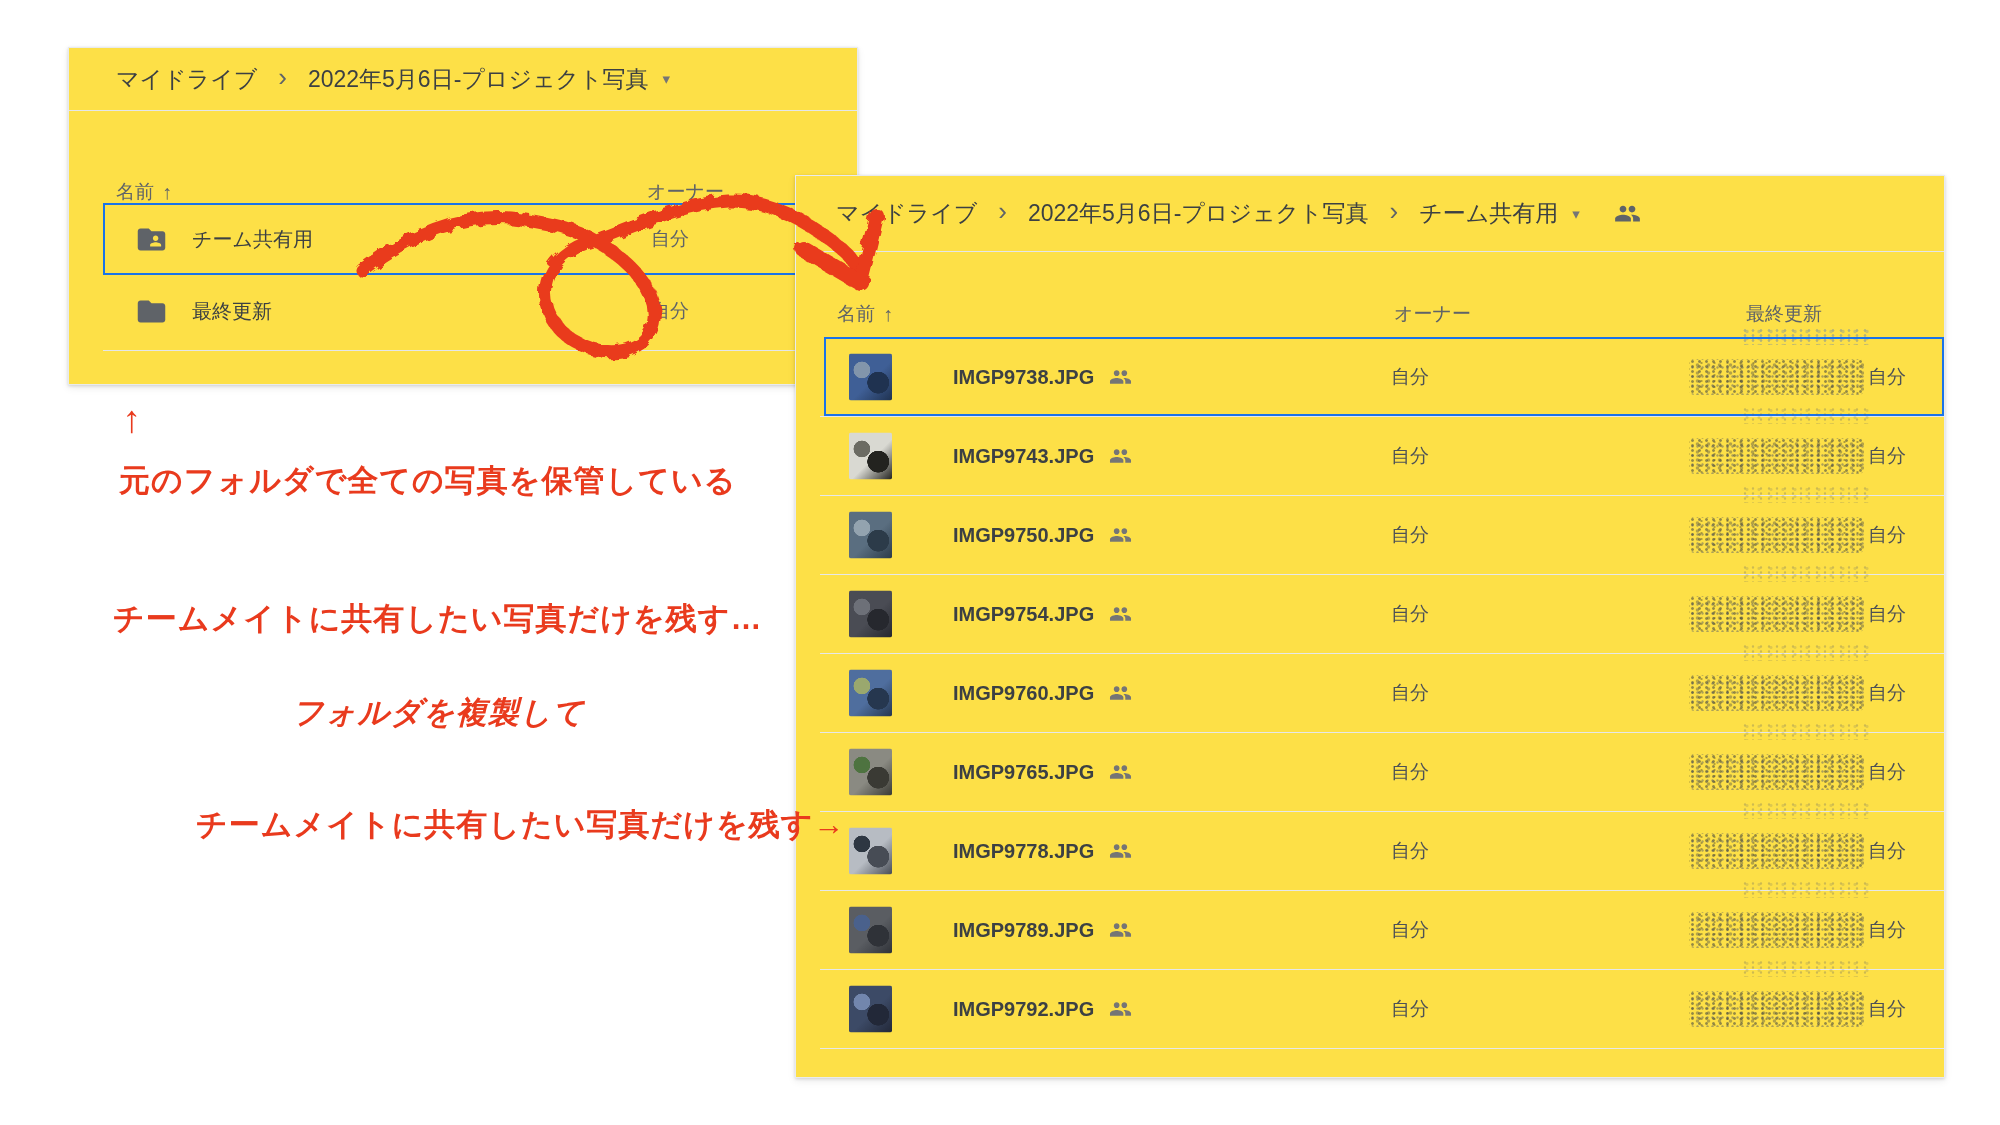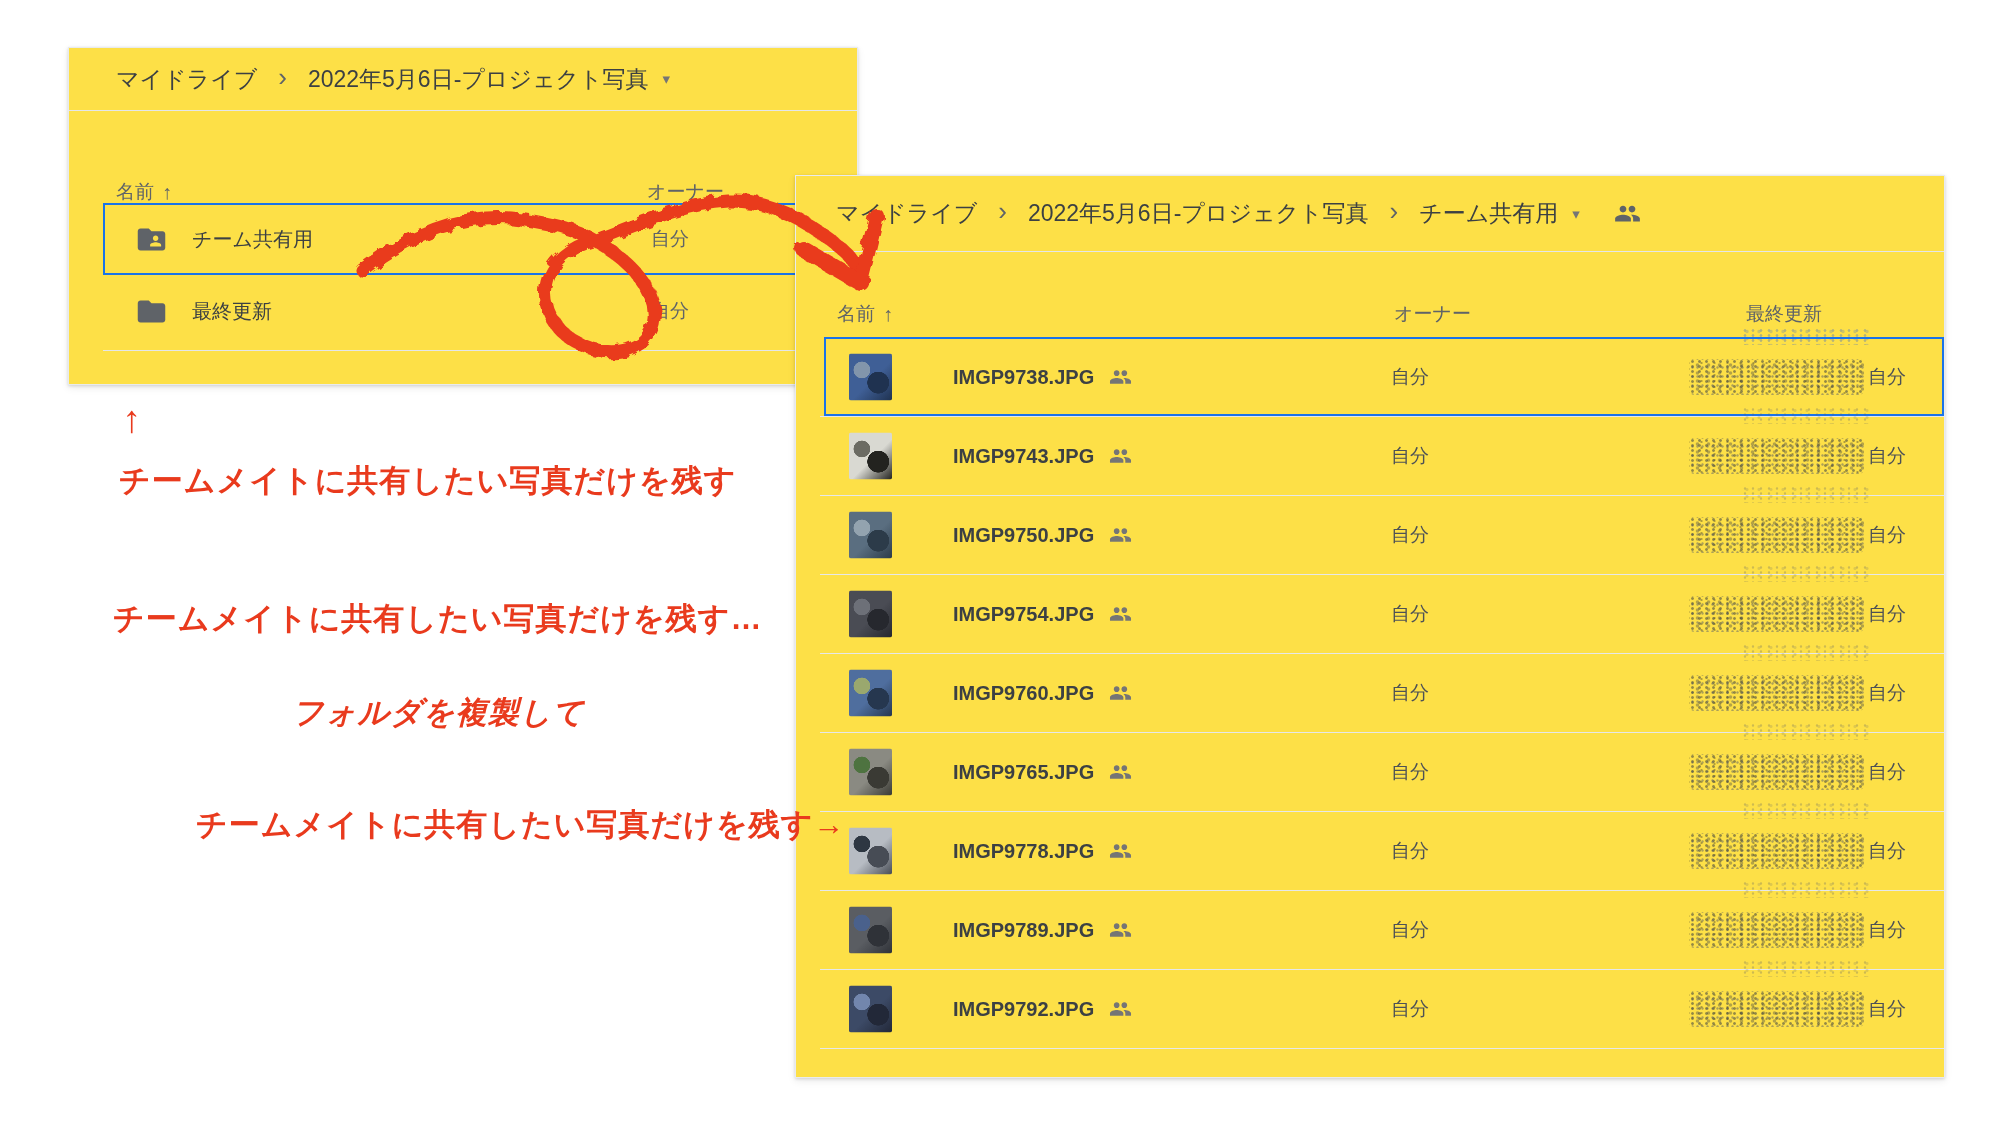--- a/index.html
+++ b/index.html
@@ -300,21 +300,21 @@
     <span class="rowner">自分</span>
     <span class="rdate">
       <span class="scribble"></span>
       <span class="rmod">自分</span>
     </span>
   </div>
     </div>
 </div>
 
 <div class="note" id="note-up-arrow">↑</div>
-<div class="note" id="note-line1">チームメイトに共有したい写真だけを残す</div>
+<div class="note" id="note-line1">元のフォルダで全ての写真を保管している</div>
 <div class="note" id="note-line2">チームメイトに共有したい写真だけを残す…</div>
 <div class="note" id="note-line3">フォルダを複製して</div>
 <div class="note" id="note-line4">チームメイトに共有したい写真だけを残す→</div>
 
 <svg id="arrow-svg" viewBox="0 0 2000 1125">
   <defs>
     <filter id="rough" x="-20%" y="-20%" width="140%" height="140%">
       <feTurbulence type="fractalNoise" baseFrequency="0.09" numOctaves="2" result="n"></feTurbulence>
       <feDisplacementMap in="SourceGraphic" in2="n" scale="9"></feDisplacementMap>
     </filter>

